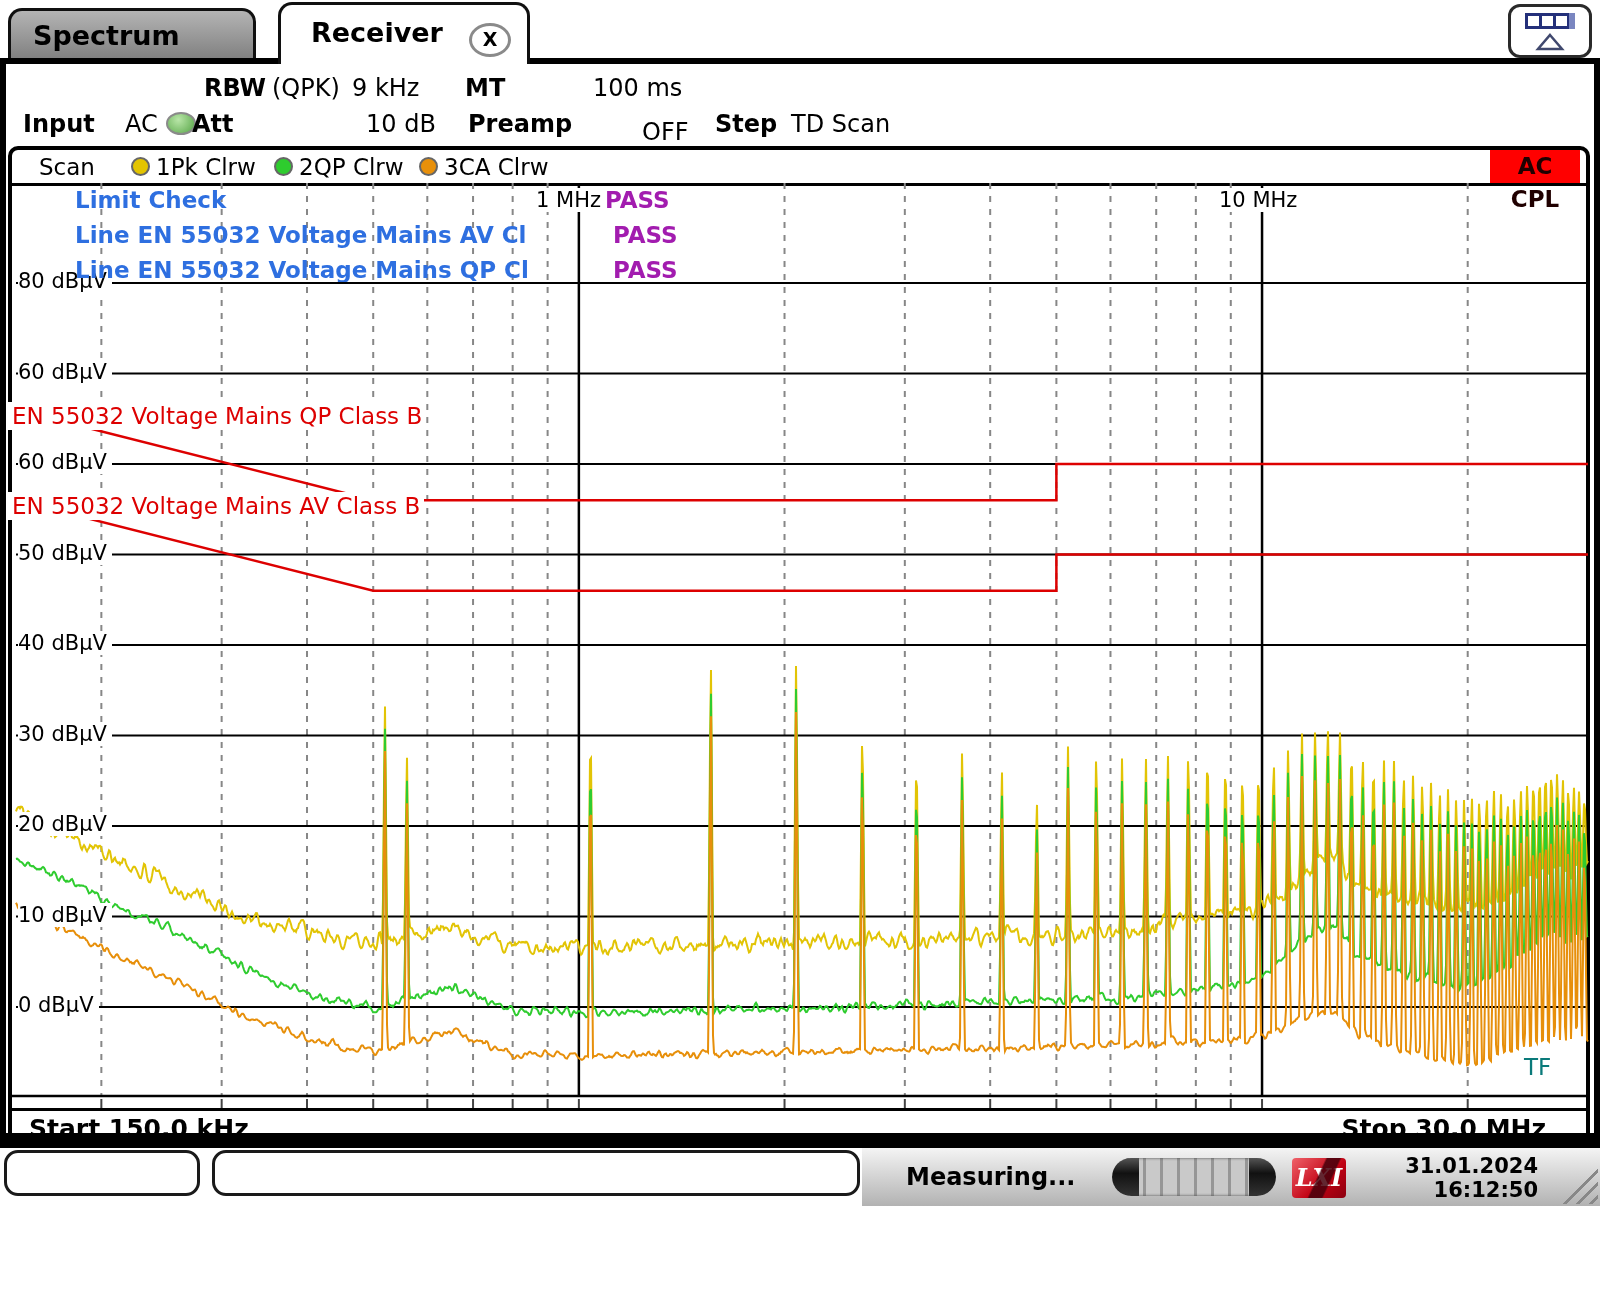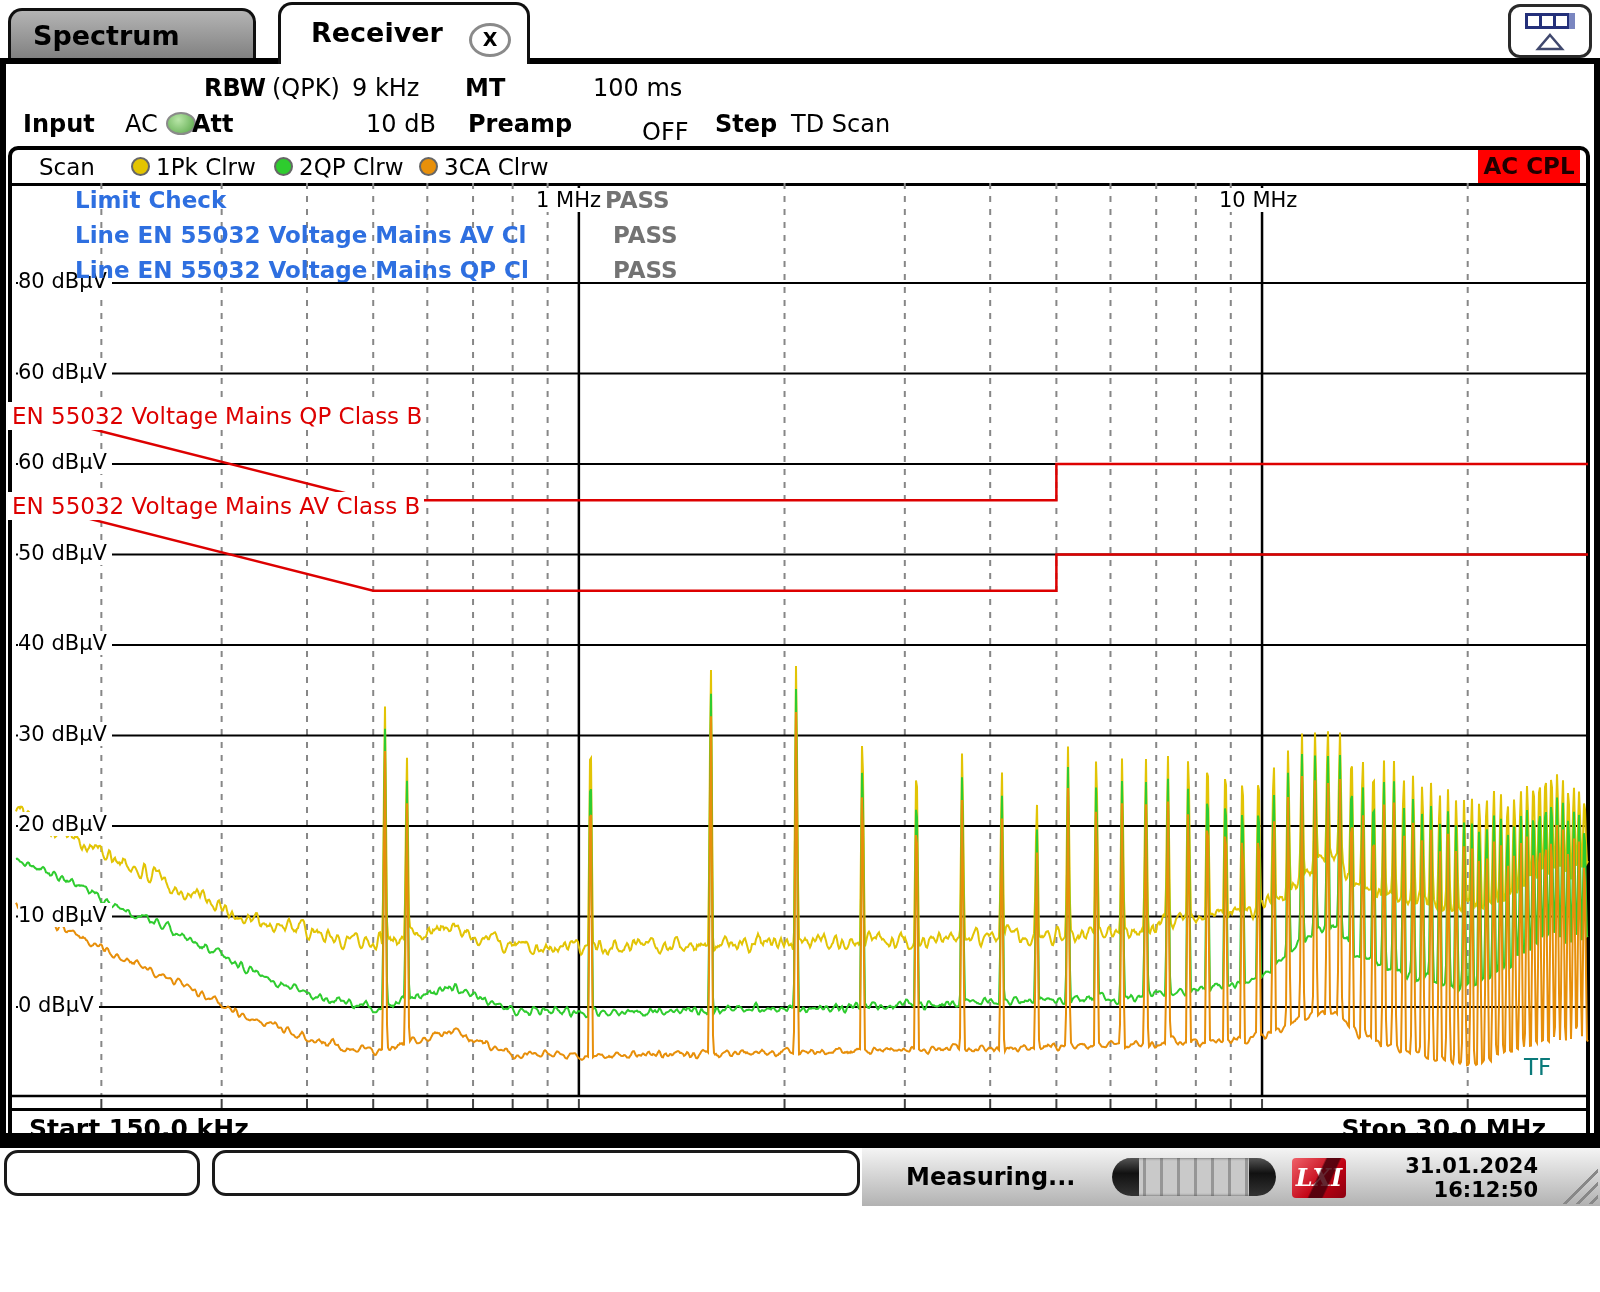--- a/index.html
+++ b/index.html
@@ -28,30 +28,30 @@
   .b{font-weight:bold;}
   .led{left:166px;top:112px;width:26px;height:19px;border:2px solid #8a8a8a;border-radius:50%;
        background:radial-gradient(circle at 40% 30%,#b9e6a8,#56a546);}
   
   .plot-frame{left:8px;top:146px;width:1582px;height:998px;box-sizing:border-box;
        border:4px solid #000;border-radius:10px;background:#fff;z-index:5;}
   .scanbar{position:absolute;left:0;top:0;width:100%;height:36px;border-bottom:3px solid #000;
        box-sizing:border-box;font-size:23px;}
   .scanbar .itm{position:absolute;top:4px;white-space:nowrap;}
   .dot{position:absolute;top:7px;width:19px;height:19px;border-radius:50%;border:2px solid #666;box-sizing:border-box;}
-  .accpl{position:absolute;right:6px;top:0;width:102px;height:33px;background:#ff0000;
+  .accpl{position:absolute;right:6px;top:0;width:90px;height:33px;background:#ff0000;
        color:#200000;font-weight:bold;font-size:23px;text-align:center;line-height:33px;}
   .footer-div{position:absolute;left:0;top:958px;width:100%;height:3px;background:#000;}
   .startstop{position:absolute;top:964px;font-size:25px;font-weight:bold;white-space:nowrap;}
   
   .ylab{position:absolute;background:#fff;font-size:21px;padding:0 5px 0 0;z-index:10;white-space:nowrap;}
   .xmark{position:absolute;background:#fff;font-size:21px;padding:0 3px;z-index:10;white-space:nowrap;}
   .lc-row{position:absolute;font-size:23px;font-weight:bold;color:#2e6fe0;white-space:nowrap;z-index:12;}
   .lc-name{display:inline-block;max-width:497px;overflow:hidden;vertical-align:top;}
-  .pass{position:absolute;font-size:23px;font-weight:bold;color:#737373;z-index:12;}
+  .pass{position:absolute;font-size:23px;font-weight:bold;color:#a21caf;z-index:12;}
   .limlab{position:absolute;background:#fff;color:#dd0000;font-size:23px;z-index:11;
        padding:1px 4px;white-space:nowrap;}
   .strike{position:absolute;left:232px;top:282px;width:470px;height:2px;background:#000;z-index:13;}
   .tf{position:absolute;left:1524px;top:1054px;font-size:23px;color:#0a7a7a;z-index:10;}
   
   .softkey{position:absolute;top:1150px;height:46px;background:#fff;border:3px solid #1a1a1a;
        border-radius:14px;box-sizing:border-box;}
   .statusbar{left:862px;top:1148px;width:738px;height:58px;
        background:linear-gradient(#f4f4f4,#b2b2b2);z-index:7;}
   .measuring{position:absolute;left:44px;top:15px;font-size:24px;font-weight:bold;}

